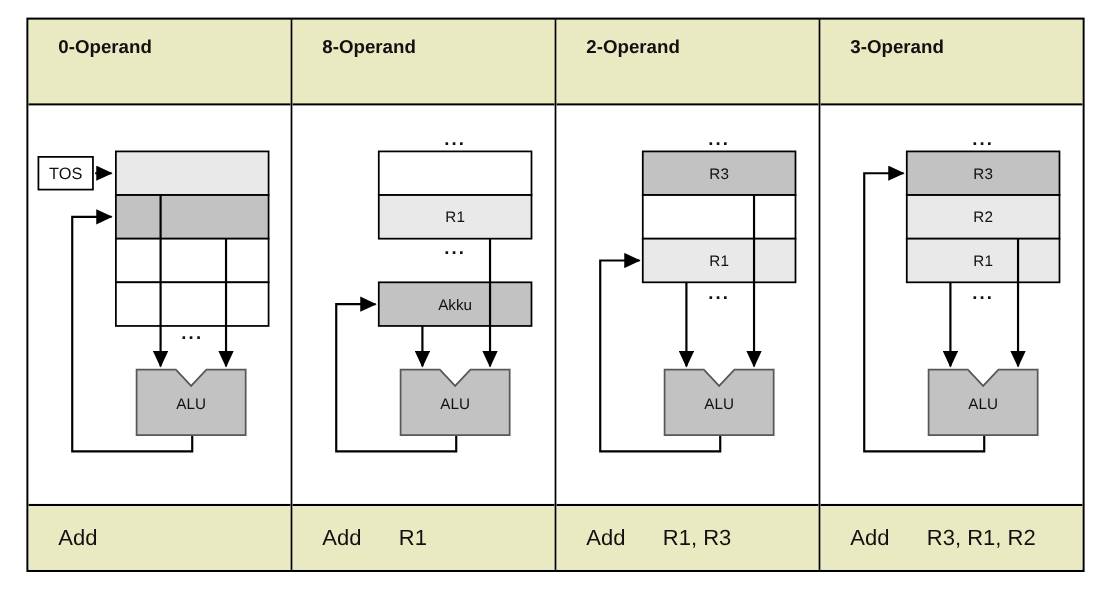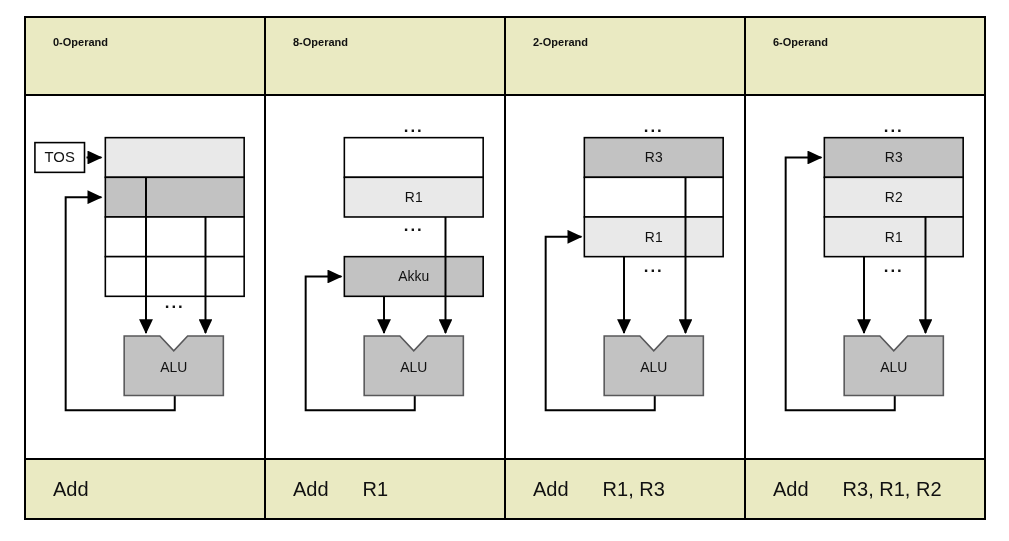--- a/index.html
+++ b/index.html
@@ -3,21 +3,21 @@
 <meta charset="utf-8">
 <style>
   html,body{margin:0;padding:0;background:#ffffff;width:1009px;height:541px;overflow:hidden;
     font-family:"Liberation Sans",sans-serif;color:#111;}
   .table{position:absolute;left:24px;top:16px;width:962px;height:504px;
     border:2px solid #000;box-sizing:border-box;display:flex;background:#fff;}
   .col{flex:1 1 0;display:flex;flex-direction:column;min-width:0;}
   .col:not(:last-child){border-right:2px solid #000;}
   .band{background:var(--band_bg,#eaeac2);}
   .hdr{height:78px;box-sizing:border-box;border-bottom:2px solid #000;
-    padding:13px 0 0 27px;font-weight:bold;font-size:11px;line-height:23px;}
+    padding:13px 0 0 27px;font-weight:bold;font-size:17px;line-height:23px;}
   .body{height:362px;background:#fff;position:relative;}
   .body svg{display:block;width:100%;height:362px;}
   .ftr{height:60px;box-sizing:border-box;border-top:2px solid #000;
     display:flex;align-items:center;padding-left:27px;font-size:20px;}
   .operands{margin-left:34px;}
   
   .cellw{fill:var(--cell_white,#ffffff);stroke:#000;stroke-width:1.6;}
   .celll{fill:var(--cell_light,#e9e9e9);stroke:#000;stroke-width:1.6;}
   .cellm{fill:var(--cell_mid,#c2c2c2);stroke:#000;stroke-width:1.6;}
   .alu{fill:var(--cell_mid,#c2c2c2);stroke:#58585a;stroke-width:1.6;}
@@ -118,21 +118,21 @@
       </svg>
     </div>
     <div class="band ftr">
       <span>Add</span>
       <span class="operands">R1, R3</span>
     </div>
   </div>
 
   <div class="col">
     <div class="band hdr">
-      <div>6-Operand</div>
+      <div>3-Operand</div>
       <div></div>
     </div>
     <div class="body">
       <svg viewBox="0 0 240 362" preserveAspectRatio="xMidYMin meet">
         <g>
           <polyline class="wire" points="150,302 150,317 40,317 40,62 76,62" marker-end="url(#arrow)"></polyline>
         </g>
         <text class="dots" x="149" y="36">...</text>
         <rect class="cellm" x="79" y="42" width="140" height="40"></rect>
         <text class="dlabel" x="149" y="67">R3</text>

